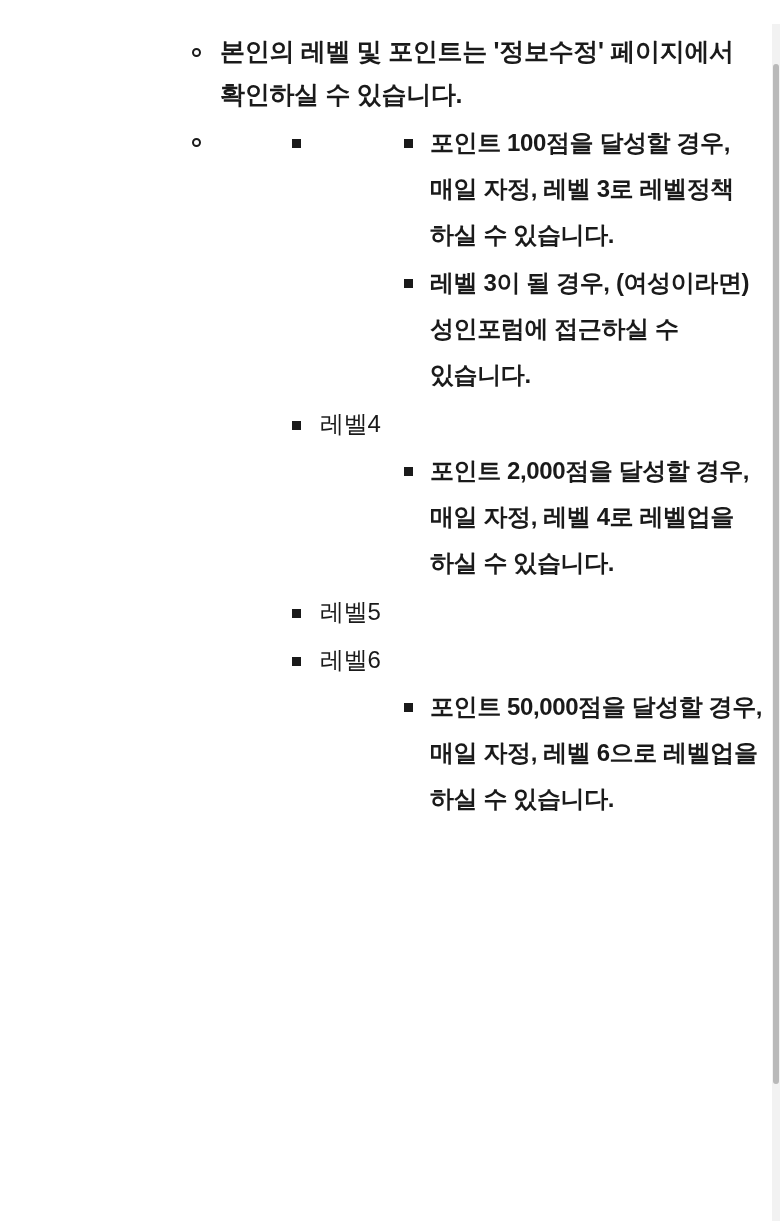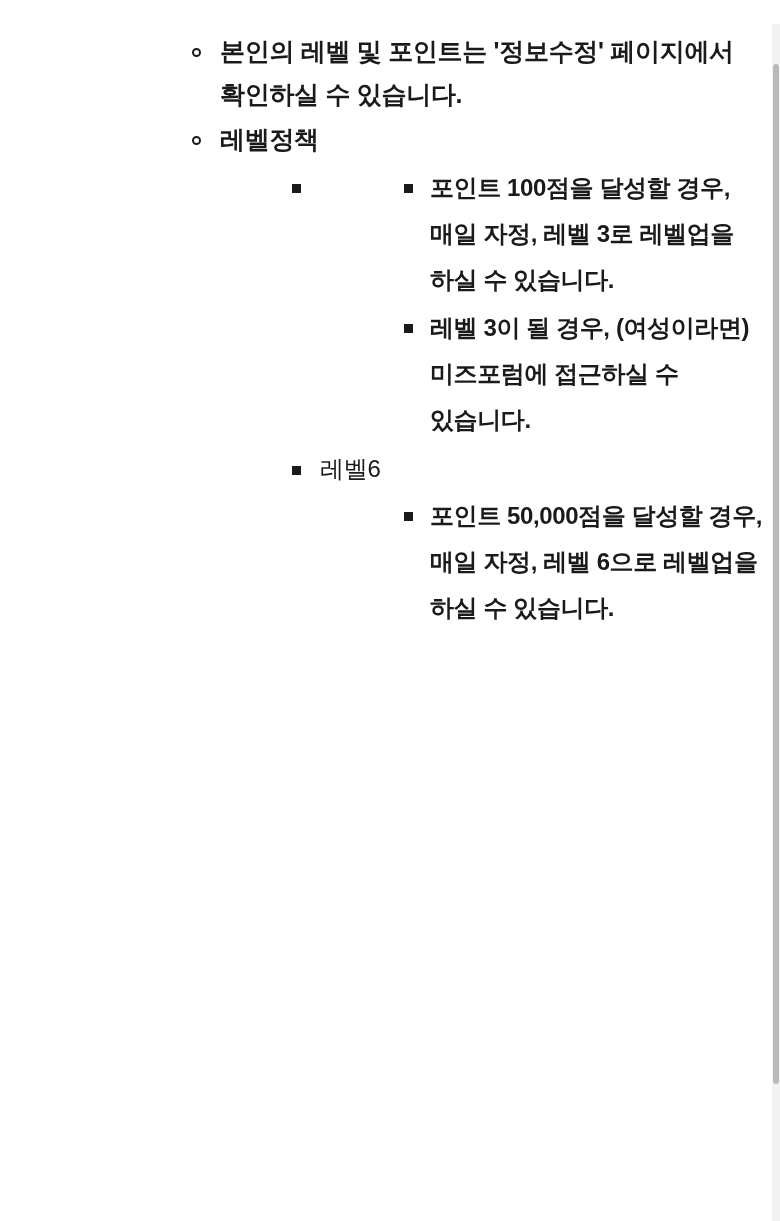--- a/index.html
+++ b/index.html
@@ -139,38 +139,47 @@
 <div class="page">
   <div class="content">
 
     <ul class="lvl1">
 
       <li class="bullet-circle bold">
         <span class="txt w1">본인의 레벨 및 포인트는 '정보수정' 페이지에서 확인하실 수 있습니다.</span>
       </li>
 
       <li class="bullet-circle bold">
-        <span class="txt w1">레벨정책</span>
 
         <ul class="lvl2">
 
           <li class="bullet-square">
 
             <ul class="lvl3">
               <li class="bullet-square bold">
-                <span class="txt w2">포인트 100점을 달성할 경우, 매일 자정, 레벨 3로 레벨업을 하실 수 있습니다.</span>
+                <span class="txt w2">포인트 100점을 달성할 경우, 매일 자정, 레벨 3로 레벨정책 하실 수 있습니다.</span>
               </li>
               <li class="bullet-square">
-                <span class="txt w2">레벨 3이 될 경우, (여성이라면) 미즈포럼에 접근하실 수 있습니다.</span>
+                <span class="txt w2">레벨 3이 될 경우, (여성이라면) 성인포럼에 접근하실 수 있습니다.</span>
               </li>
             </ul>
           </li>
 
-
-          <li class="bullet-square">
+          <li class="bullet-square">
+            <span class="txt">레벨4</span>
+
+            <ul class="lvl3">
+              <li class="bullet-square bold">
+                <span class="txt w2">포인트 2,000점을 달성할 경우, 매일 자정, 레벨 4로 레벨업을 하실 수 있습니다.</span>
+              </li>
+            </ul>
+          </li>
+
+          <li class="bullet-square">
+            <span class="txt">레벨5</span>
 
           </li>
 
           <li class="bullet-square">
             <span class="txt">레벨6</span>
 
             <ul class="lvl3">
               <li class="bullet-square bold">
                 <span class="txt w3">포인트 50,000점을 달성할 경우, 매일 자정, 레벨 6으로 레벨업을 하실 수 있습니다.</span>
               </li>

